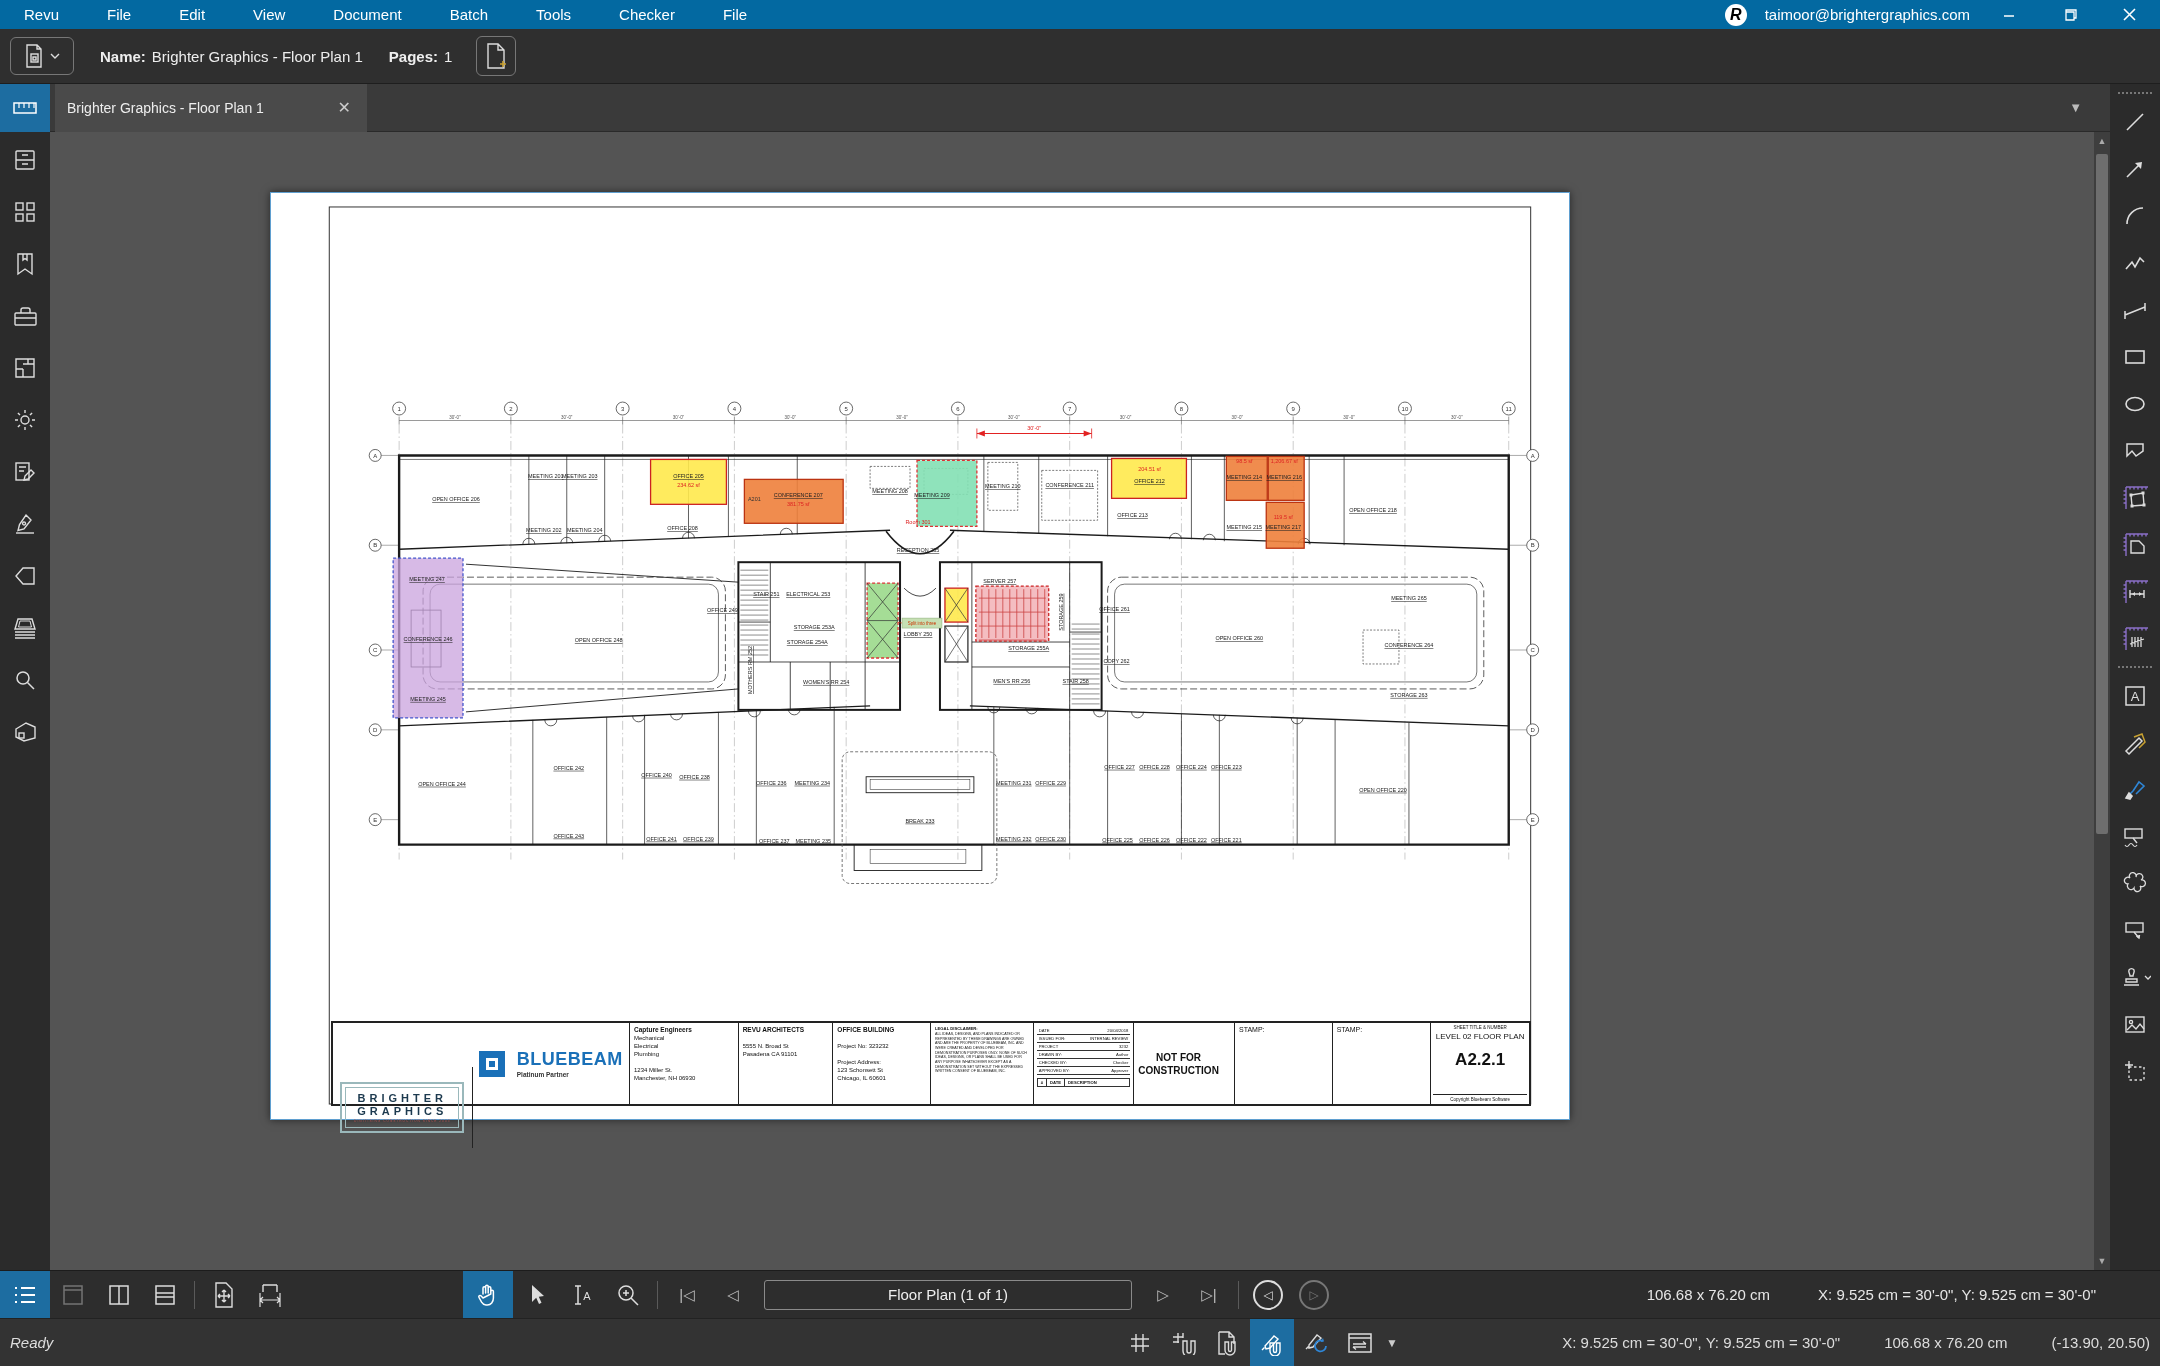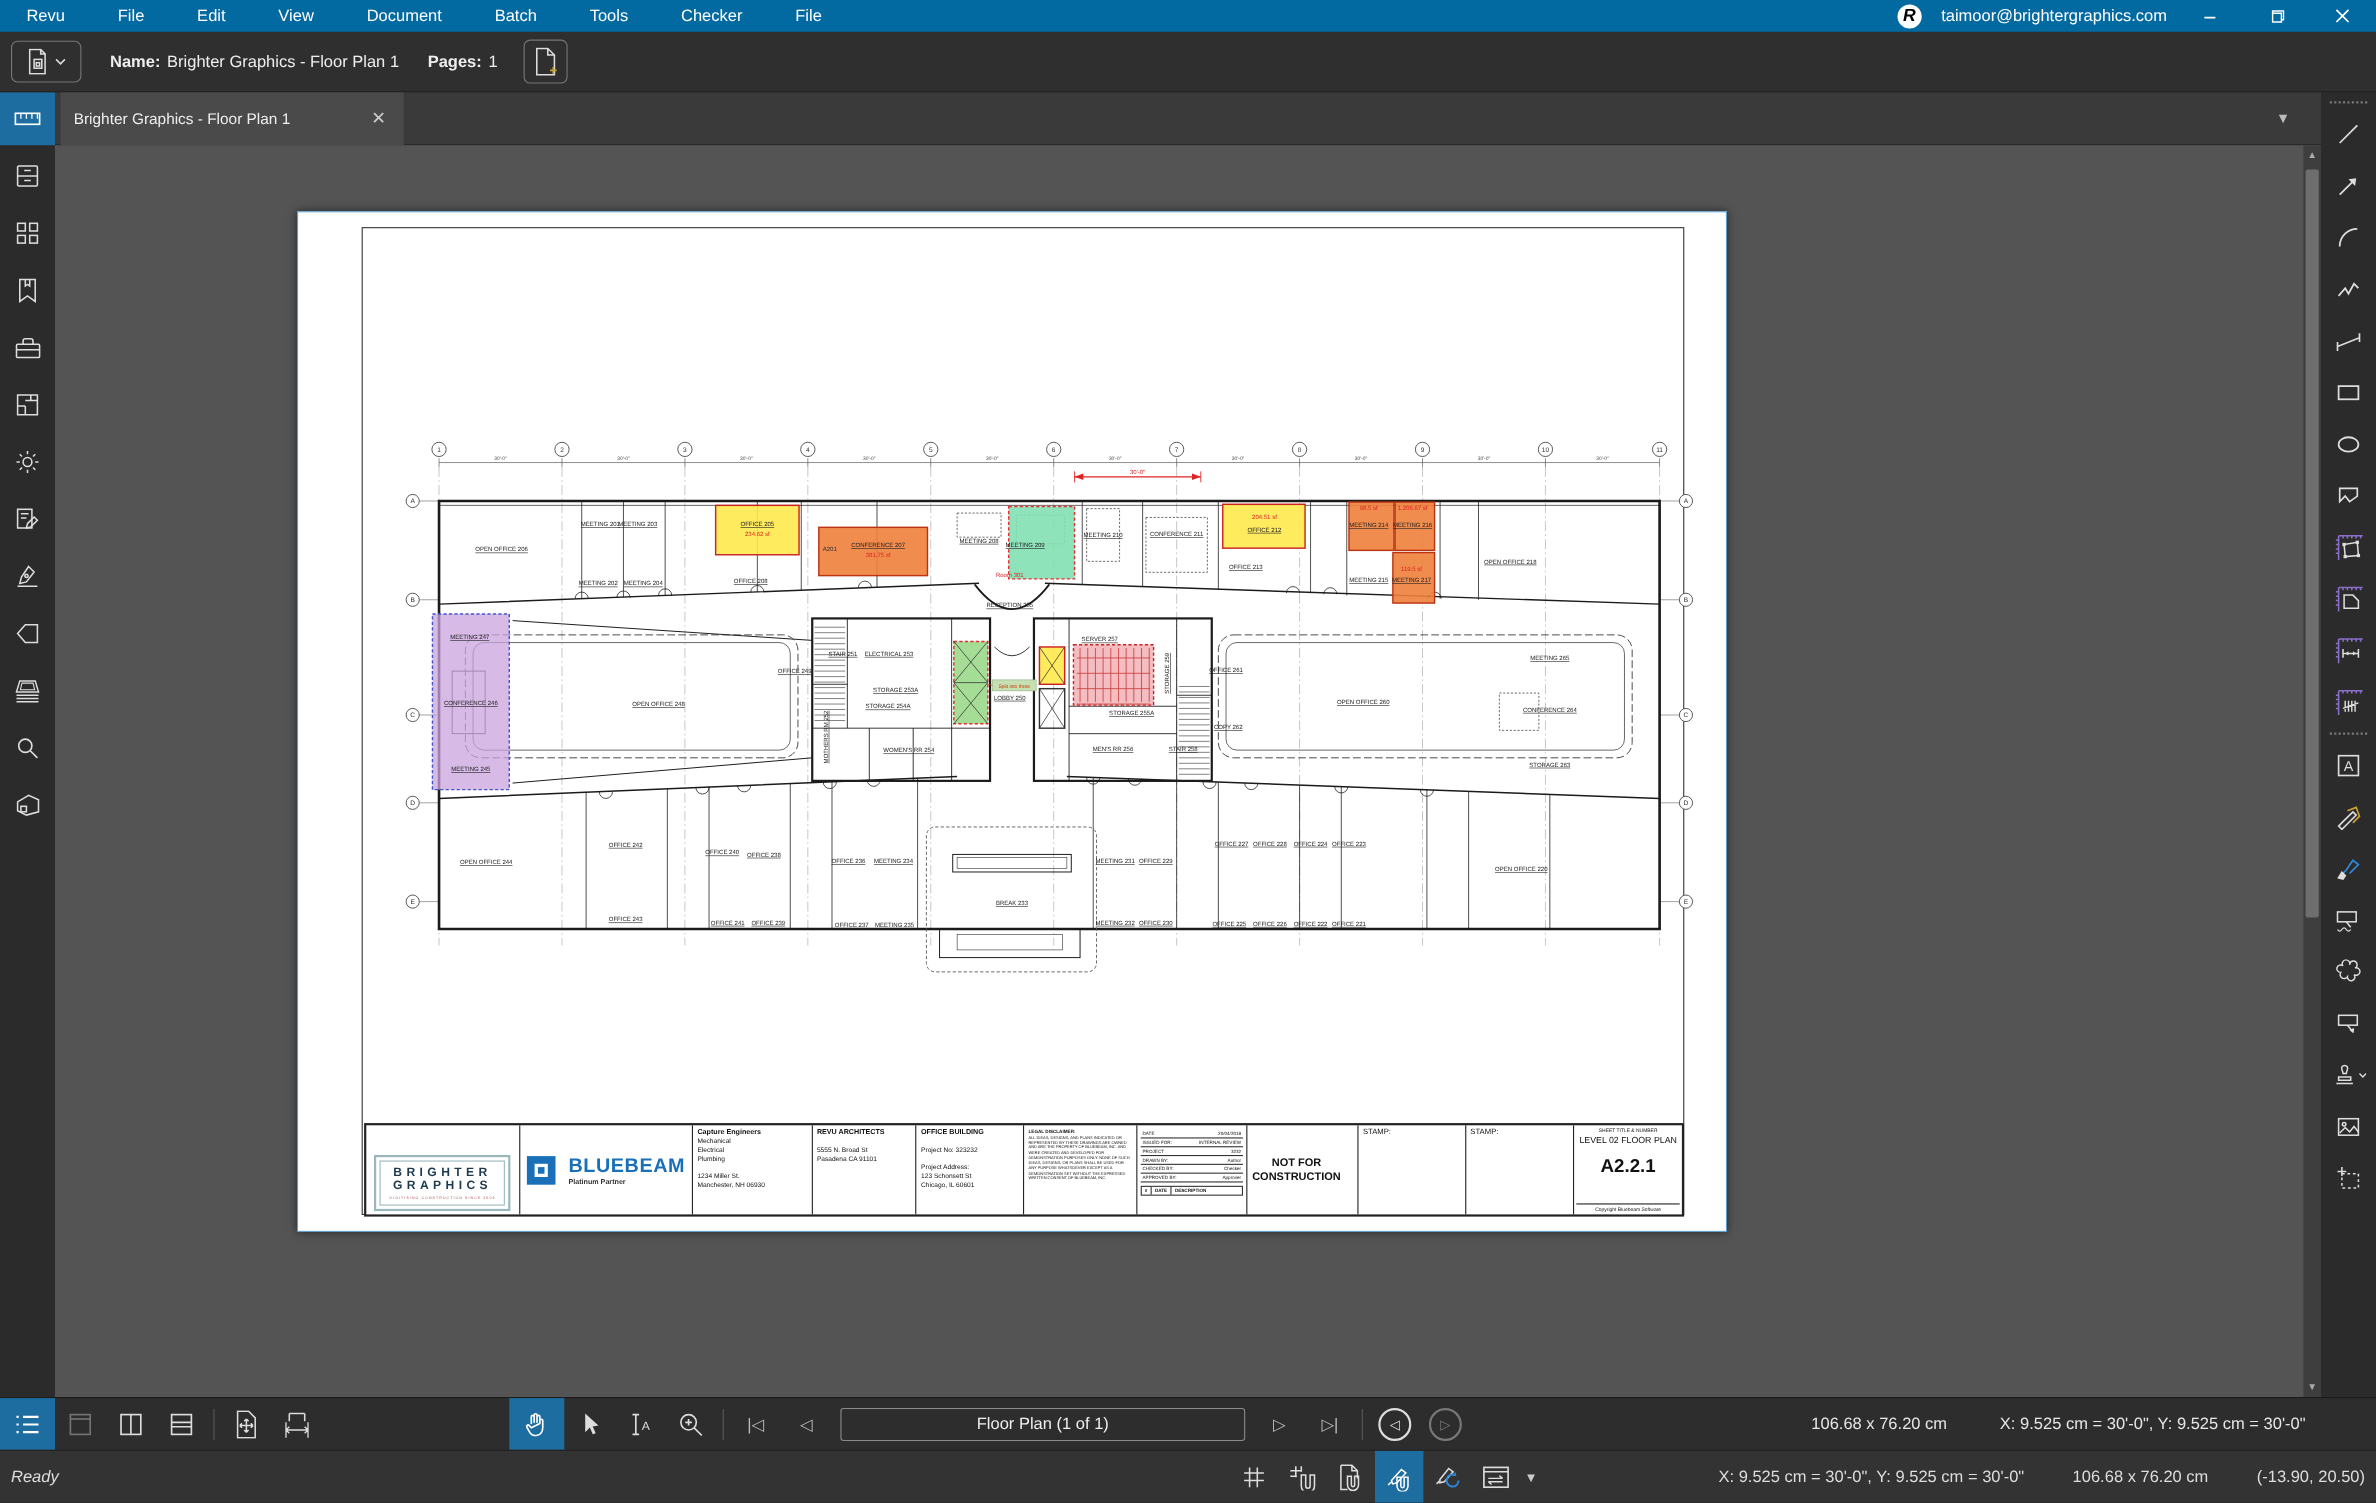--- a/index.html
+++ b/index.html
@@ -41,21 +41,21 @@
   .rightrail { width:50px; background:#2b2b2b; display:flex; flex-direction:column; align-items:center; padding-top:4px; }
   .rightrail .railbtn { height:47px; margin-bottom:0; }
   .rr-sep { width:34px; border-top:2px dotted #777; margin:4px 0; }
 
   
   .titleblock { position:absolute; left:60px; top:828px; width:1200px; height:85px; border:2px solid #222; display:flex; background:#fff; color:#111; }
   .cell { border-right:1.5px solid #222; height:100%; padding:3px 4px; overflow:hidden; position:relative; }
   .cell:last-child { border-right:none; }
   .cell .head { font-weight:bold; font-size:6.5px; }
   .cell .bodytxt { font-size:6px; white-space:pre-line; line-height:1.35; margin-top:1px; }
-  .c-logo { width:140px; display:flex; align-items:flex-end; justify-content:center; }
+  .c-logo { width:140px; display:flex; align-items:center; justify-content:center;margin-top:44px; }
   .bg-box { border:2px solid #9ab8bb; padding:3px; }
   .bg-inner { border:1px solid #9ab8bb; padding:4px 8px; text-align:center; }
   .bg-name { color:#1d3a4f; font-weight:bold; font-size:11px; letter-spacing:4px; line-height:1.15; }
   .bg-tag { color:#b05050; font-size:3.2px; letter-spacing:1px; margin-top:2px; }
   .c-bb { width:158px; display:flex; align-items:center; justify-content:center; gap:12px; }
   .bb-sq { width:26px; height:26px; background:#1a70b8; display:flex; align-items:center; justify-content:center; }
   .bb-sq .in { width:12px; height:12px; border:3px solid #fff; }
   .bb-name { color:#1a70b8; font-weight:bold; font-size:18px; letter-spacing:.5px; }
   .bb-sub { font-size:6.5px; font-weight:bold; color:#333; margin-top:1px; }
   .c-eng { width:109px; } .c-arch { width:95px; } .c-proj { width:98px; }

